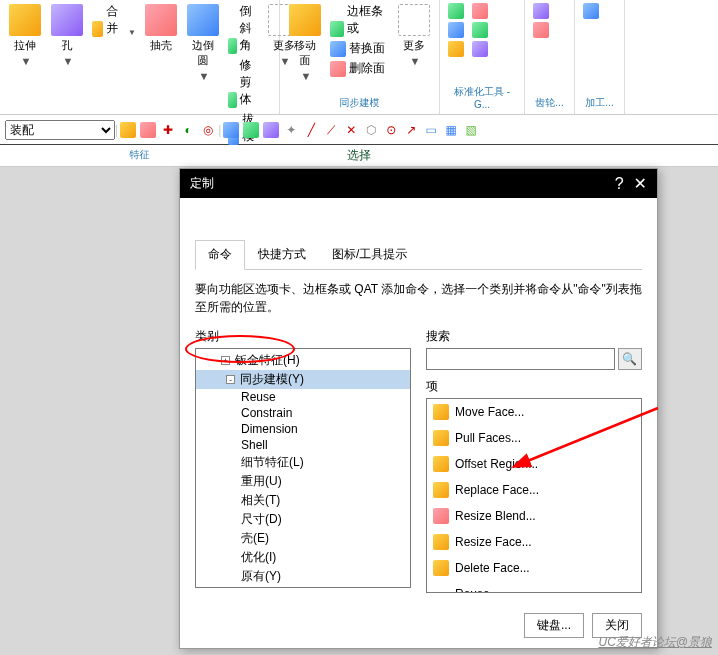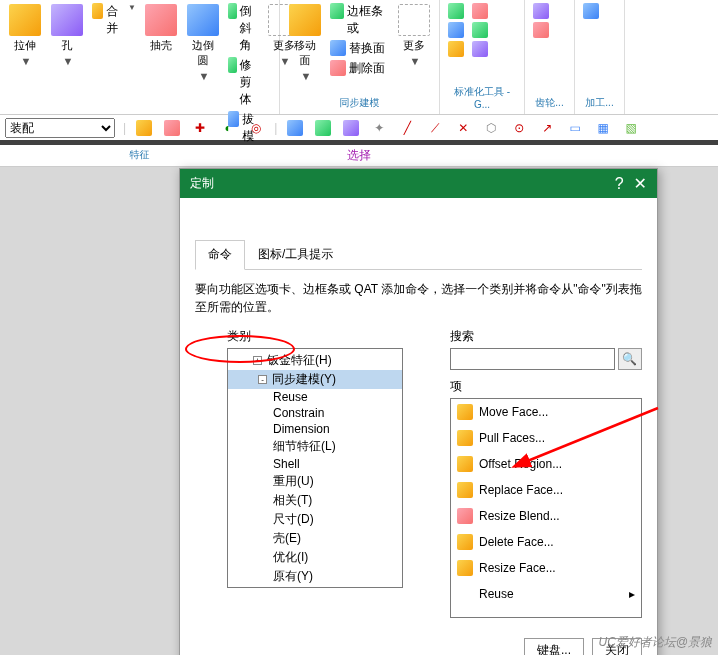--- a/index.html
+++ b/index.html
@@ -3,65 +3,65 @@
 <meta charset="utf-8">
 <style>
 * { box-sizing: border-box; margin: 0; padding: 0; font-family: "Microsoft YaHei", "Segoe UI", sans-serif; font-size: 12px; }
 body { background: #d8d8d8; width: 718px; height: 655px; overflow: hidden; position: relative; }
 .ribbon { background: #fff; height: 115px; border-bottom: 1px solid #ccc; display: flex; }
 .rgroup { border-right: 1px solid #ddd; display: flex; flex-direction: column; justify-content: space-between; padding: 2px 5px; }
 .rgroup-body { display: flex; gap: 2px; align-items: flex-start; flex: 1; }
 .large-btn { display: flex; flex-direction: column; align-items: center; justify-content: center; gap: 2px; padding: 2px 4px; cursor: pointer; border-radius: 2px; min-width: 40px; }
 .large-btn .ic { width: 32px; height: 32px; }
 .large-btn span { font-size: 11px; text-align: center; }
-.small-btn { display: flex; align-items: flex-start; gap: 3px; padding: 1px 3px; cursor: pointer; font-size: 11px; }
+.small-btn { display: flex; align-items: flex-end; gap: 3px; padding: 1px 3px; cursor: pointer; font-size: 11px; }
 .small-btn .ic { width: 16px; height: 16px; }
 .stack { display: flex; flex-direction: column; gap: 1px; }
 .group-label { text-align: center; color: #2a7ab0; font-size: 10px; padding: 2px 0; }
 .drop { font-size: 8px; color: #555; margin-left: 2px; }
 .ic { display: inline-block; border-radius: 2px; }
 .ic.cube1 { background: linear-gradient(135deg,#fcd34d,#f59e0b); }
 .ic.cube2 { background: linear-gradient(135deg,#c4b5fd,#8b5cf6); }
 .ic.cube3 { background: linear-gradient(135deg,#93c5fd,#3b82f6); }
 .ic.cube4 { background: linear-gradient(135deg,#fda4af,#f87171); }
 .ic.green { background: linear-gradient(135deg,#86efac,#22c55e); }
-.secondary-bar { background: #fff; height: 30px; border-bottom: 5px solid #404040; display: flex; align-items: center; padding: 0 5px; gap: 8px; }
+.secondary-bar { background: #fff; height: 30px; border-bottom: 1px solid #404040; display: flex; align-items: center; padding: 0 5px; }
 .secondary-bar .mini { width: 20px; height: 20px; display: flex; align-items: center; justify-content: center; cursor: pointer; }
-.select-label { text-align: center; color: #a21caf; font-size: 12px; padding: 2px 12px; background: #fff; border-bottom: 1px solid #ccc; }
+.select-label { text-align: center; color: #14532d; font-size: 12px; padding: 2px 12px; background: #fff; border-bottom: 1px solid #ccc; }
 
 .dialog { position: absolute; left: 179px; top: 168px; width: 479px; background: #fff; border: 1px solid #999; box-shadow: 2px 2px 10px rgba(0,0,0,0.3); }
-.dlg-title { background: #15803d; color: #fff; padding: 5px 10px; display: flex; align-items: center; justify-content: space-between; }
+.dlg-title { background: #000000; color: #fff; padding: 5px 10px; display: flex; align-items: center; justify-content: space-between; }
 .dlg-title-right { display: flex; gap: 10px; align-items: center; }
 .dlg-close, .dlg-help { cursor: pointer; font-size: 16px; }
 .dlg-body { padding: 10px 15px; }
 .tabs { display: flex; border-bottom: 1px solid #ccc; margin-bottom: 10px; margin-top: 32px; }
 .tab { padding: 5px 12px; border: 1px solid transparent; cursor: pointer; }
 .tab.active { border: 1px solid #ccc; border-bottom: 1px solid #fff; margin-bottom: -1px; background: #fff; }
 .desc { margin-bottom: 12px; line-height: 1.5; }
 .cols { display: flex; gap: 15px; }
-.col { flex: 1; margin-left: 32px; }
+.col { flex: 1; }
 .col-title { margin-bottom: 3px; font-size: 12px; }
 .tree { border: 1px solid #7a7a7a; height: 240px; overflow-y: auto; background: #fff; position: relative; }
 .tree-inner { padding: 2px 0; }
 .tree-item { padding: 1px 0 1px 45px; cursor: pointer; display: flex; align-items: center; gap: 5px; font-size: 12px; white-space: nowrap; }
 .tree-item.sel { background: #bed7ef; }
 .tree-item.lvl0 { padding-left: 30px; }
 .tree-item.top { padding-left: 25px; }
 .exp { width: 9px; height: 9px; border: 1px solid #888; font-size: 8px; line-height: 7px; text-align: center; cursor: pointer; background: #fff; }
 .search-row { display: flex; gap: 3px; margin-bottom: 8px; }
 .search-row input { flex: 1; border: 1px solid #7a7a7a; padding: 2px 4px; height: 22px; }
 .search-btn { width: 24px; height: 22px; border: 1px solid #999; background: #eee; cursor: pointer; display: flex; align-items: center; justify-content: center; }
-.items { border: 1px solid #7a7a7a; height: 220px; overflow-y: auto; background: #fff; }
+.items { border: 1px solid #7a7a7a; height: 195px; overflow-y: auto; background: #fff; }
 .item-row { display: flex; align-items: center; gap: 6px; padding: 5px 6px; cursor: pointer; }
 .item-row .ic { width: 16px; height: 16px; }
 .dlg-footer { display: flex; justify-content: flex-end; gap: 8px; padding: 10px 15px; }
 .dlg-footer button { padding: 3px 12px; border: 1px solid #999; background: #fff; cursor: pointer; }
 .red-ellipse { position: absolute; border: 2px solid #f00; border-radius: 50%; width: 110px; height: 28px; left: 185px; top: 335px; pointer-events: none; z-index: 10; }
 .red-arrow { position: absolute; pointer-events: none; z-index: 10; }
-.watermark { position: absolute; right: 6px; bottom: 4px; color: #888; font-size: 12px; font-style: italic; }
+.watermark { position: absolute; right: 6px; bottom: 4px; color: #888; font-size: 12px; font-style: italic; text-decoration: underline; }
 .tree::-webkit-scrollbar { width: 16px; }
 .tree::-webkit-scrollbar-thumb { background: #c8c8c8; border: 1px solid #aaa; }
 </style>
 </head>
 <body>
 
 <div class="ribbon">
 
   <div class="rgroup" style="width:280px">
     <div class="rgroup-body">
@@ -261,20 +261,21 @@
   <div class="dlg-title">
     <span>定制</span>
     <div class="dlg-title-right">
       <span class="dlg-help">?</span>
       <span class="dlg-close">✕</span>
     </div>
   </div>
   <div class="dlg-body">
     <div class="tabs">
       <div class="tab active">命令</div>
+      <div class="tab">快捷方式</div>
       <div class="tab">图标/工具提示</div>
     </div>
     <div class="desc">要向功能区选项卡、边框条或 QAT 添加命令，选择一个类别并将命令从"命令"列表拖至所需的位置。</div>
     <div class="cols">
       <div class="col">
         <div class="col-title">类别</div>
         <div class="tree">
           <div class="tree-inner" id="tree">
               <div class="tree-item top">
                 <span class="exp">+</span>
@@ -287,24 +288,24 @@
               <div class="tree-item">
                 <span>Reuse</span>
               </div>
               <div class="tree-item">
                 <span>Constrain</span>
               </div>
               <div class="tree-item">
                 <span>Dimension</span>
               </div>
               <div class="tree-item">
+                <span>Shell</span>
+              </div>
+              <div class="tree-item">
                 <span>细节特征(L)</span>
-              </div>
-              <div class="tree-item">
-                <span>Shell</span>
               </div>
               <div class="tree-item">
                 <span>重用(U)</span>
               </div>
               <div class="tree-item">
                 <span>相关(T)</span>
               </div>
               <div class="tree-item">
                 <span>尺寸(D)</span>
               </div>
@@ -345,25 +346,25 @@
             <div class="item-row">
               <span class="ic cube1"></span>
               <span>Replace Face...</span>
             </div>
             <div class="item-row">
               <span class="ic cube4"></span>
               <span>Resize Blend...</span>
             </div>
             <div class="item-row">
               <span class="ic cube1"></span>
+              <span>Resize Face...</span>
+            </div>
+            <div class="item-row">
+              <span class="ic cube1"></span>
               <span>Delete Face...</span>
-            </div>
-            <div class="item-row">
-              <span class="ic cube1"></span>
-              <span>Resize Face...</span>
             </div>
             <div class="item-row">
               <span class="ic "></span>
               <span>Reuse</span>
               <span style="margin-left: auto;">▸</span>
             </div>
           </div>
       </div>
     </div>
   </div>

